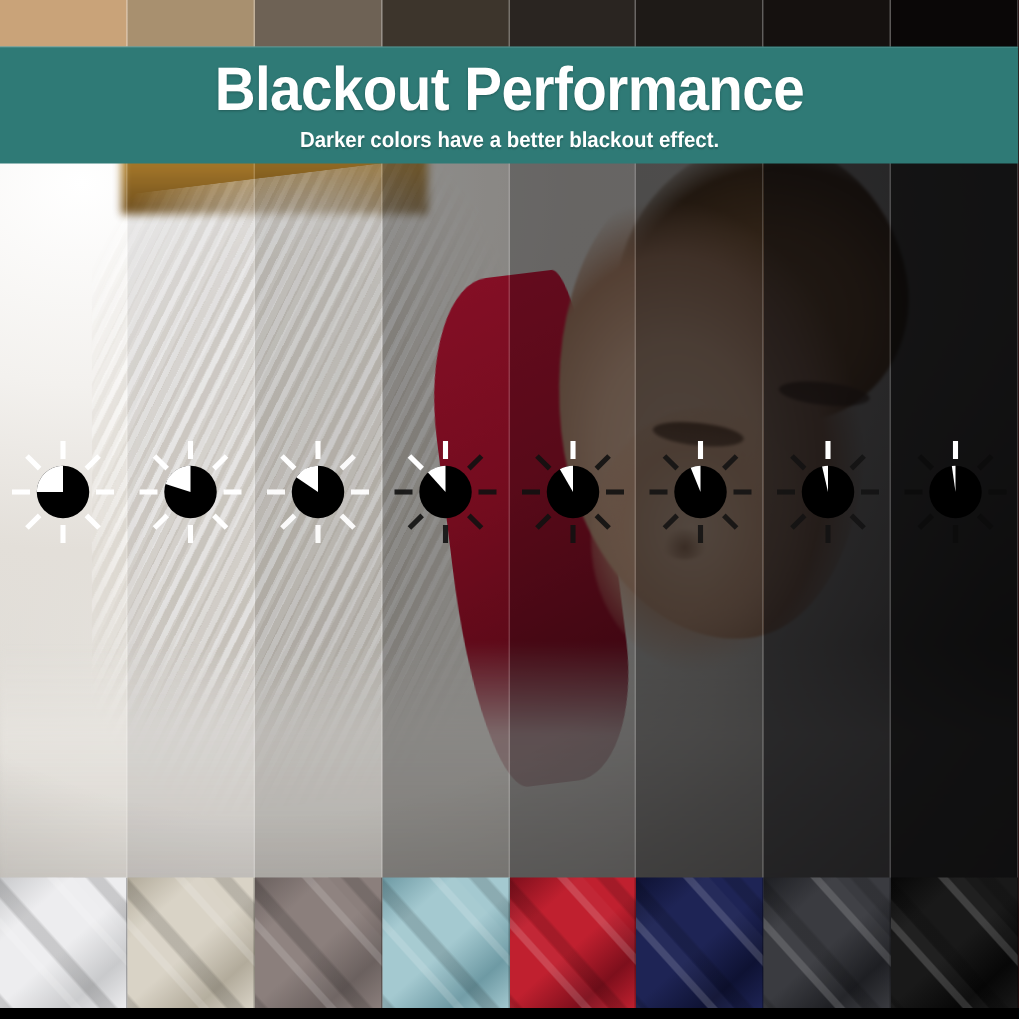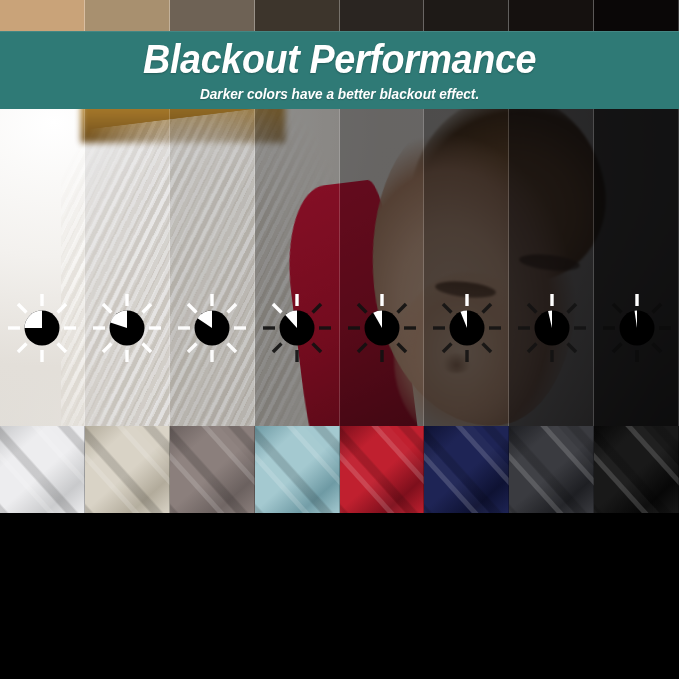--- a/index.html
+++ b/index.html
@@ -2,21 +2,21 @@
 <html><head>
 <meta charset="utf-8">
 <title>Blackout Performance</title>
 <style>
   * { margin:0; padding:0; box-sizing:border-box; }
   html,body{ background:#000; }
   body{
     font-family:"Liberation Sans", sans-serif;
     width:679px; height:679px; overflow:hidden; position:relative;
   }
-  #stage{ position:relative; width:679px; height:513px; overflow:hidden; background:#b91c1c;font-style:italic; }
+  #stage{ position:relative; width:679px; height:672px; overflow:hidden; background:#b91c1c; }
 
   
   #top-strip{
     position:absolute; left:0; top:0; width:679px; height:31px;
     display:flex; z-index:5;
   }
   #top-strip .sw{ flex:1 1 0; height:100%; position:relative; }
   #top-strip .sw::after{
     content:""; position:absolute; right:0; top:0; width:1px; height:100%;
     background:rgba(255,255,255,.30);

